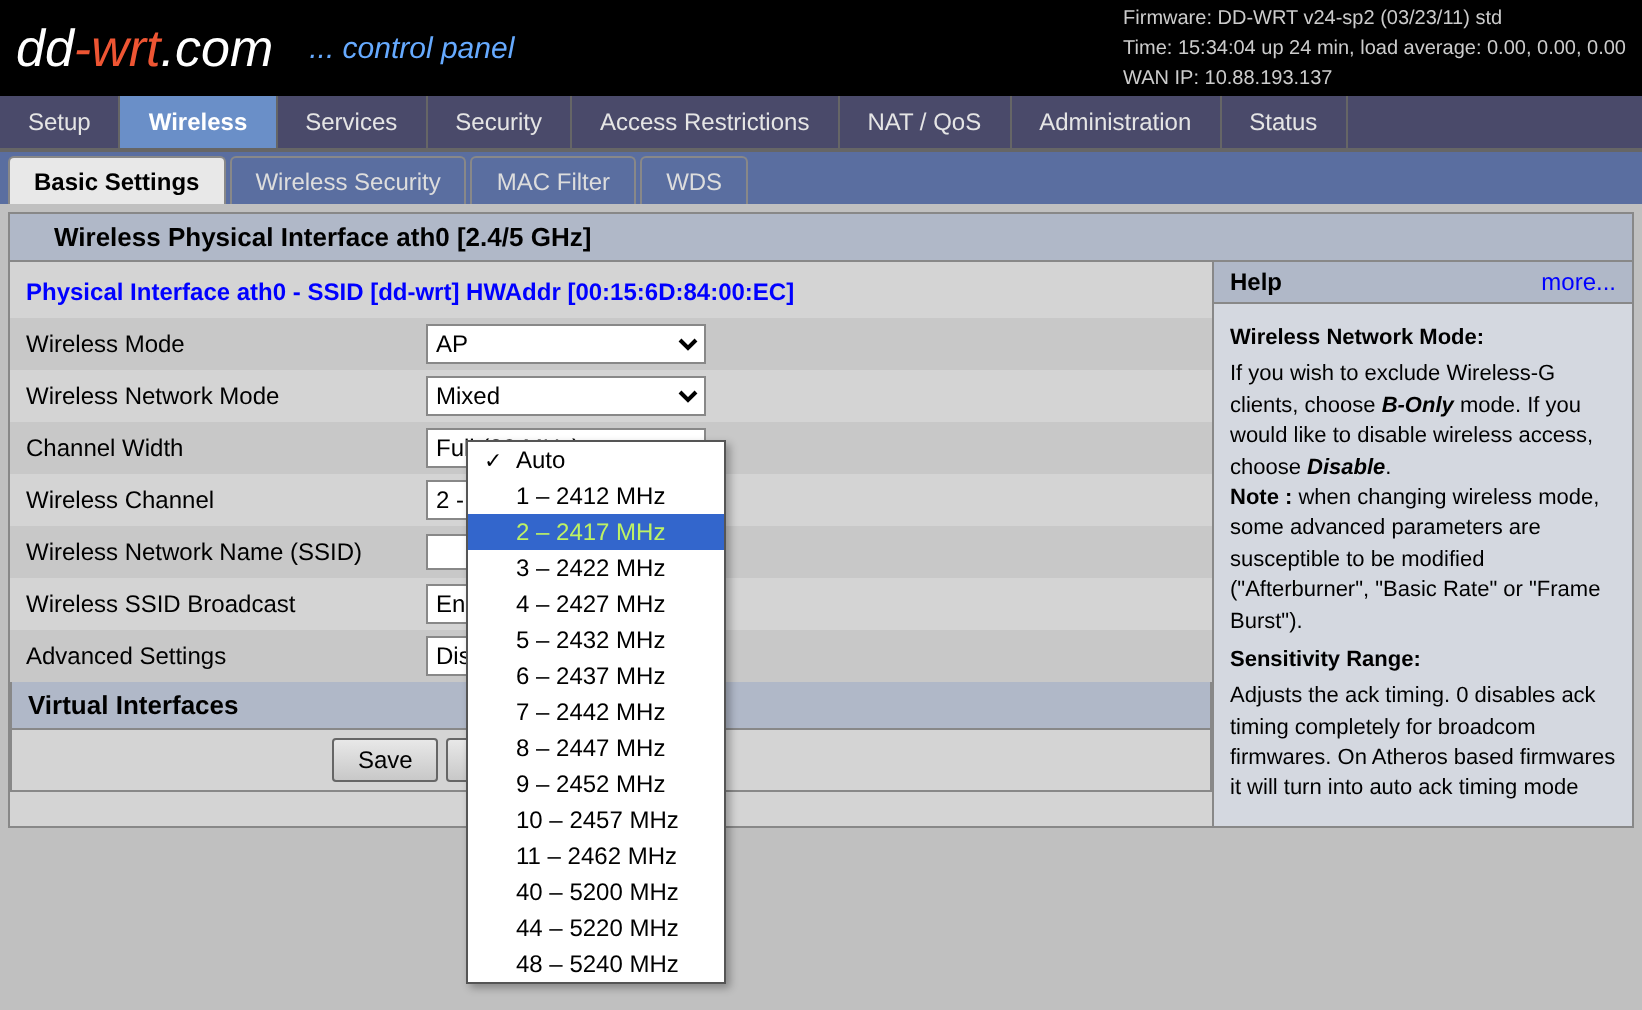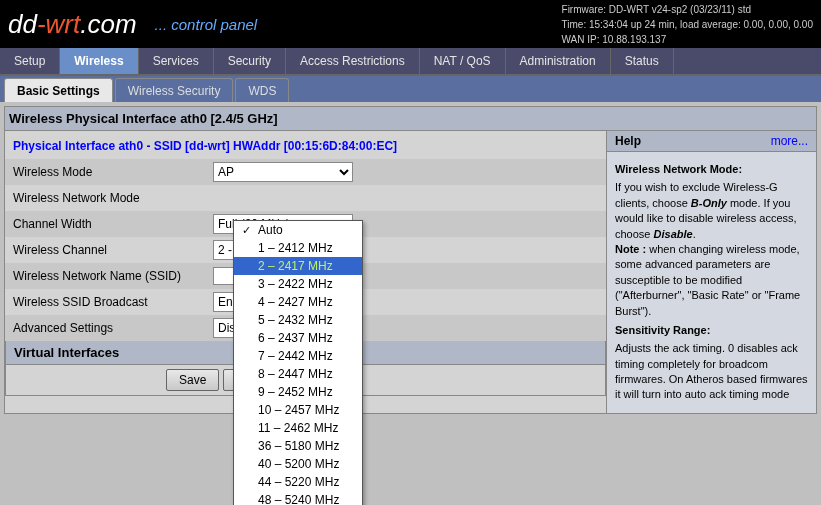--- a/index.html
+++ b/index.html
@@ -14,21 +14,21 @@
     #nav1 { background: #4a4a6a; display: flex; align-items: stretch; height: 28px; border-bottom: 2px solid #666; }
     .nav1-tab { padding: 0 14px; display: flex; align-items: center; color: #e5e5e5; cursor: pointer; font-size: 12px; border-right: 1px solid #666; }
     .nav1-tab.active { background: #6a8fc8; color: #fff; font-weight: bold; }
 
     
     #nav2 { background: #5a6ea0; display: flex; align-items: stretch; height: 26px; padding: 0 4px; gap: 2px; padding-top: 2px; }
     .nav2-tab { padding: 0 12px; display: flex; align-items: center; color: #ddd; cursor: pointer; font-size: 12px; border-radius: 3px 3px 0 0; border: 1px solid #888; border-bottom: none; }
     .nav2-tab.active { background: #e8e8e8; color: #000; font-weight: bold; }
 
     
-    #section-header { background: #b0b8c8; border: 1px solid #888; padding: 4px 4px; margin: 4px 4px 0 4px; font-size: 13px; font-weight: bold; color: #000; }
+    #section-header { background: #b0b8c8; border: 1px solid #888; padding: 4px 22px; margin: 4px 4px 0 4px; font-size: 13px; font-weight: bold; color: #000; }
 
     
     #main { display: flex; margin: 0 4px; gap: 0; }
 
     
     #left-panel { flex: 1; border: 1px solid #888; border-top: none; background: #d4d4d4; padding: 4px 0; }
 
     .phy-interface { color: #00f; font-size: 12px; padding: 4px 8px 6px 8px; font-weight: bold; }
 
     .form-row { display: flex; align-items: center; padding: 3px 8px; background: #d4d4d4; min-height: 26px; }
@@ -86,20 +86,21 @@
   <div class="nav1-tab">Security</div>
   <div class="nav1-tab">Access Restrictions</div>
   <div class="nav1-tab">NAT / QoS</div>
   <div class="nav1-tab">Administration</div>
   <div class="nav1-tab">Status</div>
 </div>
 
 <div id="nav2">
   <div class="nav2-tab active">Basic Settings</div>
   <div class="nav2-tab">Wireless Security</div>
+  <div class="nav2-tab">MAC Filter</div>
   <div class="nav2-tab">WDS</div>
 </div>
 
 <div id="section-header">Wireless Physical Interface ath0 [2.4/5 GHz]</div>
 
 <div id="main">
 
   <div id="left-panel">
     <div class="phy-interface">Physical Interface ath0 - SSID [dd-wrt] HWAddr [00:15:6D:84:00:EC]</div>
 
@@ -107,20 +108,25 @@
       <div class="form-label">Wireless Mode</div>
       <div class="form-control">
         <select>
           <option>AP</option>
         </select>
       </div>
     </div>
 
     <div class="form-row">
       <div class="form-label">Wireless Network Mode</div>
+      <div class="form-control">
+        <select>
+          <option>Mixed</option>
+        </select>
+      </div>
     </div>
 
     <div class="form-row">
       <div class="form-label">Channel Width</div>
       <div class="form-control">
         <select>
           <option>Full (20 MHz)</option>
         </select>
       </div>
     </div>
@@ -190,17 +196,16 @@
   <div class="dropdown-item selected no-check">2 – 2417 MHz</div>
   <div class="dropdown-item no-check">3 – 2422 MHz</div>
   <div class="dropdown-item no-check">4 – 2427 MHz</div>
   <div class="dropdown-item no-check">5 – 2432 MHz</div>
   <div class="dropdown-item no-check">6 – 2437 MHz</div>
   <div class="dropdown-item no-check">7 – 2442 MHz</div>
   <div class="dropdown-item no-check">8 – 2447 MHz</div>
   <div class="dropdown-item no-check">9 – 2452 MHz</div>
   <div class="dropdown-item no-check">10 – 2457 MHz</div>
   <div class="dropdown-item no-check">11 – 2462 MHz</div>
-  <div class="dropdown-item no-check">36 – 5180 MHz</div>
   <div class="dropdown-item no-check">40 – 5200 MHz</div>
   <div class="dropdown-item no-check">44 – 5220 MHz</div>
   <div class="dropdown-item no-check">48 – 5240 MHz</div>
 </div>
 
 </body></html>

